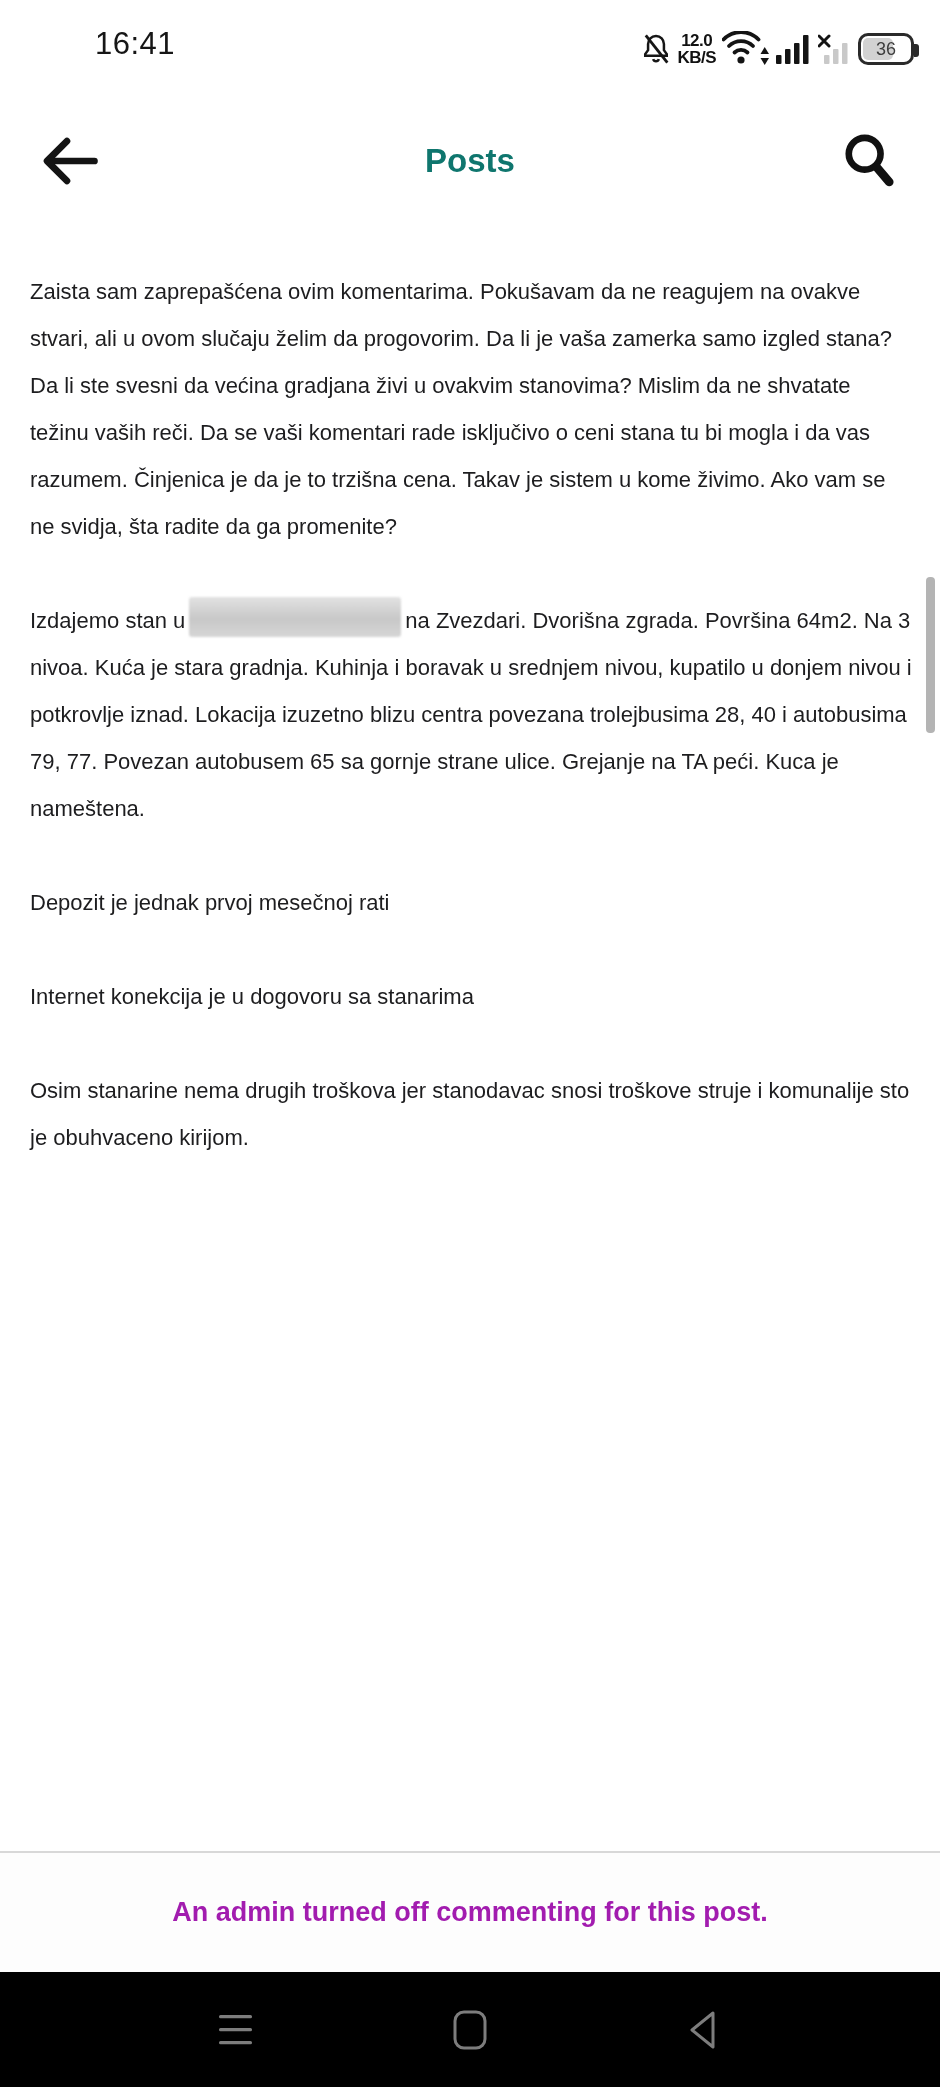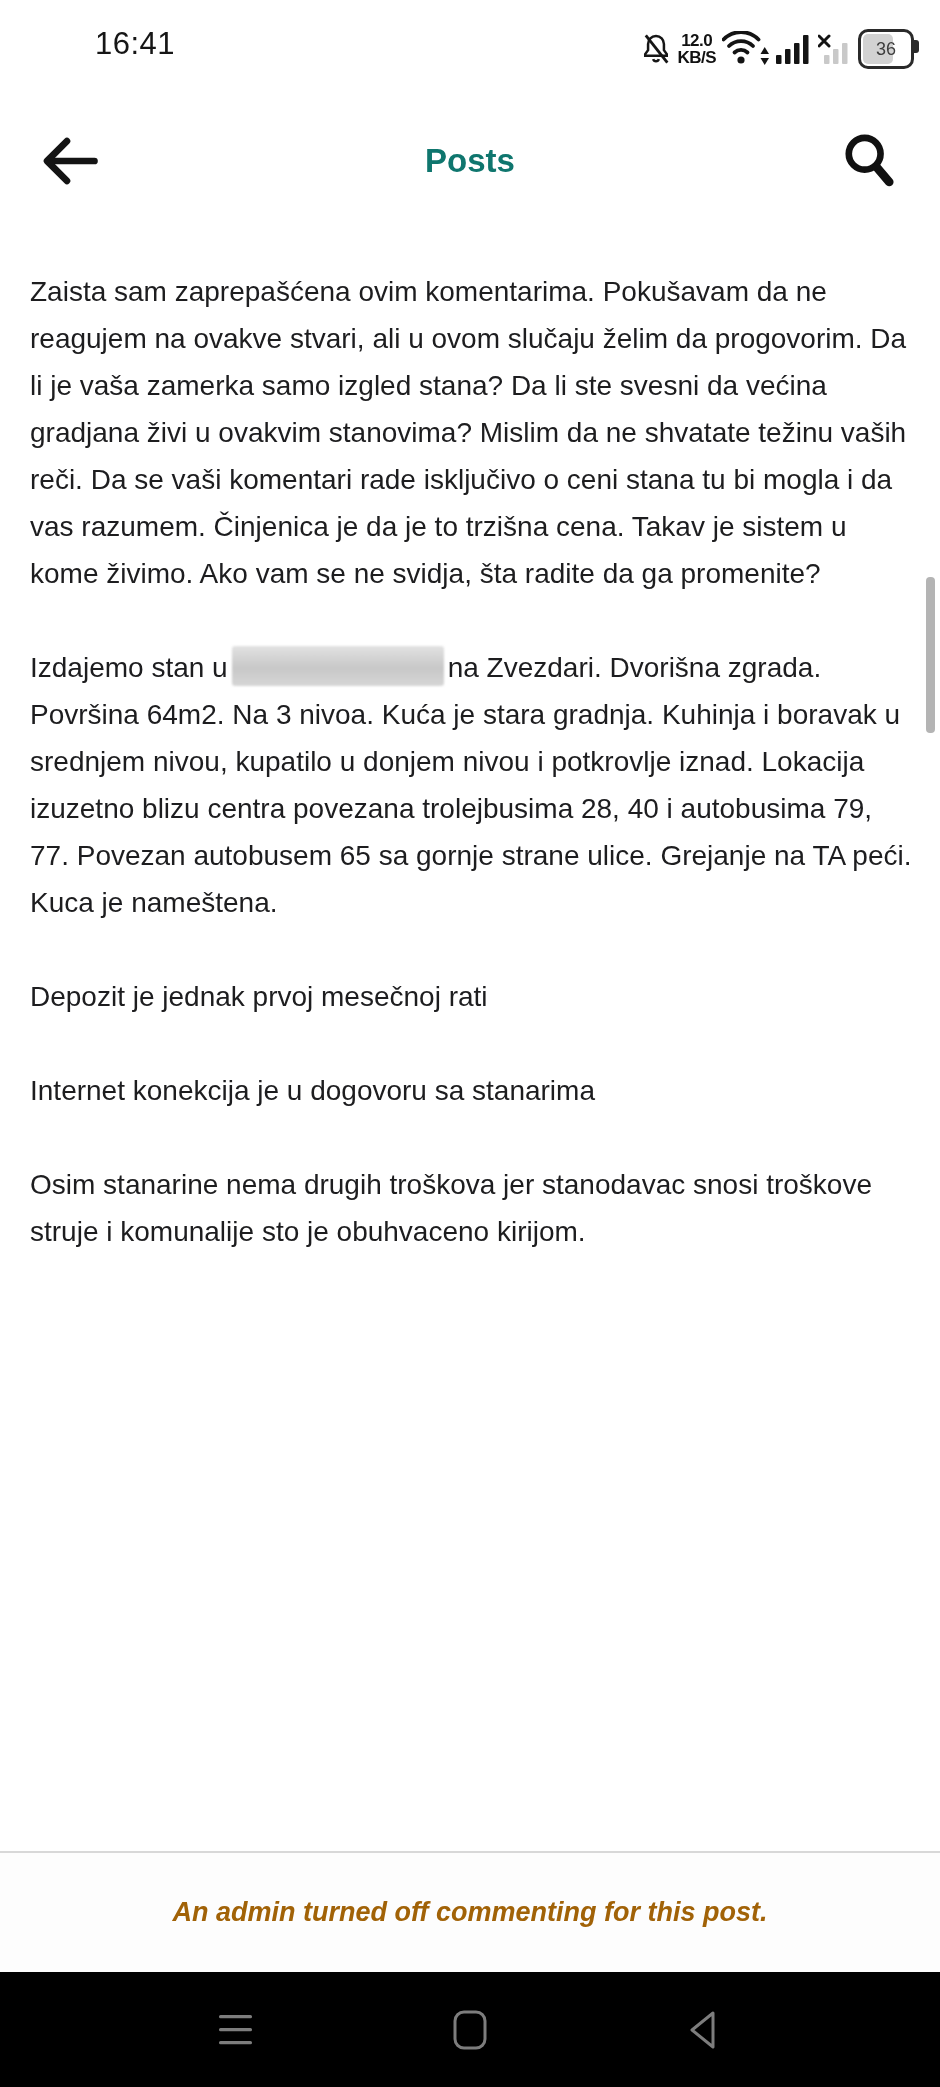--- a/index.html
+++ b/index.html
@@ -5,39 +5,39 @@
   html,body{margin:0;padding:0;background:#fff;}
   #screen{
     position:relative;width:940px;height:2087px;background:#ffffff;
     font-family:"Liberation Sans", sans-serif;color:#1c1c1e;overflow:hidden;
   }
   
   .statusbar{position:absolute;top:0;left:0;width:100%;height:82px;}
   .time{position:absolute;left:95px;top:26px;font-size:31px;color:#161616;letter-spacing:.5px;}
   .sicons{position:absolute;right:20px;top:26px;height:46px;display:flex;align-items:center;gap:6px;}
   .speed{display:flex;flex-direction:column;align-items:center;line-height:17px;font-size:17px;font-weight:bold;color:#111;letter-spacing:-.5px;}
-  .battery{position:relative;width:56px;height:40px;border:3px solid #2a2a2a;border-radius:10px;box-sizing:border-box;margin-right:6px;}
+  .battery{position:relative;width:56px;height:32px;border:3px solid #2a2a2a;border-radius:10px;box-sizing:border-box;margin-right:6px;}
   .battery .fill{position:absolute;left:2px;top:2px;bottom:2px;width:60%;background:#d2d2d2;border-radius:5px;}
   .battery .pct{position:absolute;inset:0;display:flex;align-items:center;justify-content:center;font-size:18px;color:#3d3d3d;}
   .battery .nub{position:absolute;right:-8px;top:8px;width:5px;height:13px;background:#2a2a2a;border-radius:0 3px 3px 0;}
   
   .header{position:absolute;top:82px;left:0;width:100%;height:158px;}
   .back-btn{position:absolute;left:34px;top:50%;transform:translateY(-50%);width:72px;height:60px;display:flex;align-items:center;justify-content:center;background:none;border:none;cursor:pointer;padding:0;}
   .page-title{position:absolute;left:0;right:0;top:50%;transform:translateY(-50%);text-align:center;font-size:33px;font-weight:bold;color:#0f766e;}
   .search-btn{position:absolute;right:36px;top:50%;transform:translateY(-50%);width:70px;height:64px;display:flex;align-items:center;justify-content:center;background:none;border:none;cursor:pointer;padding:0;}
   
   .content{position:absolute;top:240px;left:0;width:100%;height:1611px;box-sizing:border-box;padding:28px 28px 0 30px;overflow:hidden;}
-  .para{margin:0 0 47px 0;font-size:28px;line-height:47px;color:#1d1d1f;}
+  .para{margin:0 0 47px 0;font-size:22px;line-height:47px;color:#1d1d1f;}
   .redacted{display:inline-block;width:212px;height:40px;vertical-align:-9px;margin:0 4px;border-radius:3px;
             background:linear-gradient(180deg,#e2e2e2 0%,#c8c8c8 55%,#d6d6d6 100%);filter:blur(1.2px);}
   .scroll-thumb{position:absolute;top:577px;right:5px;width:9px;height:156px;background:#b4b4b4;border-radius:4px;}
   
   .footer{position:absolute;top:1851px;left:0;width:100%;height:121px;border-top:2px solid #d8d8d8;box-sizing:border-box;
           display:flex;align-items:center;justify-content:center;background:#fdfdfd;}
-  .notice{font-size:27px;font-weight:600;color:#a16207;font-style:italic;}
+  .notice{font-size:27px;font-weight:600;color:#a21caf;}
   
   .navbar{position:absolute;top:1972px;left:0;width:100%;height:115px;background:#000;
           display:flex;align-items:center;justify-content:center;gap:190px;}
   .nav-btn{background:none;border:none;padding:0;cursor:pointer;display:flex;align-items:center;justify-content:center;width:44px;height:44px;}
   svg{display:block;}
 </style>
 </head>
 <body>
 
 <div id="screen">

